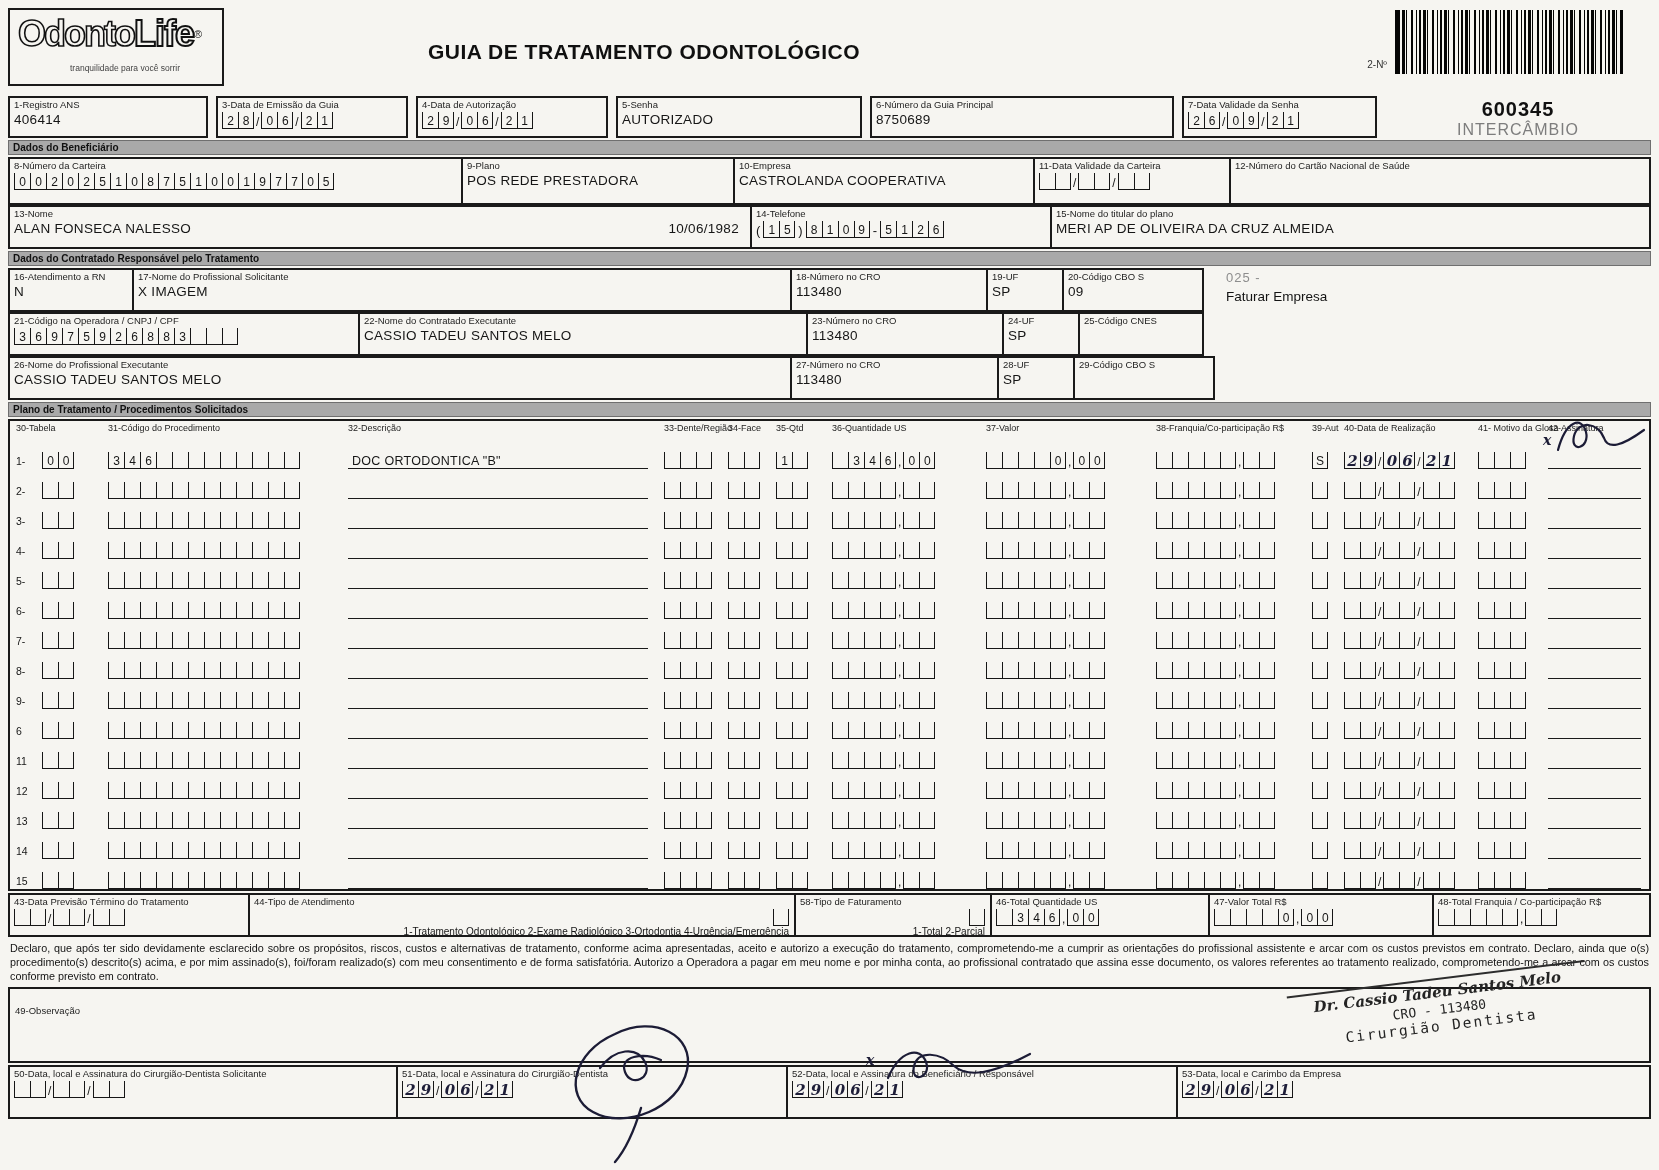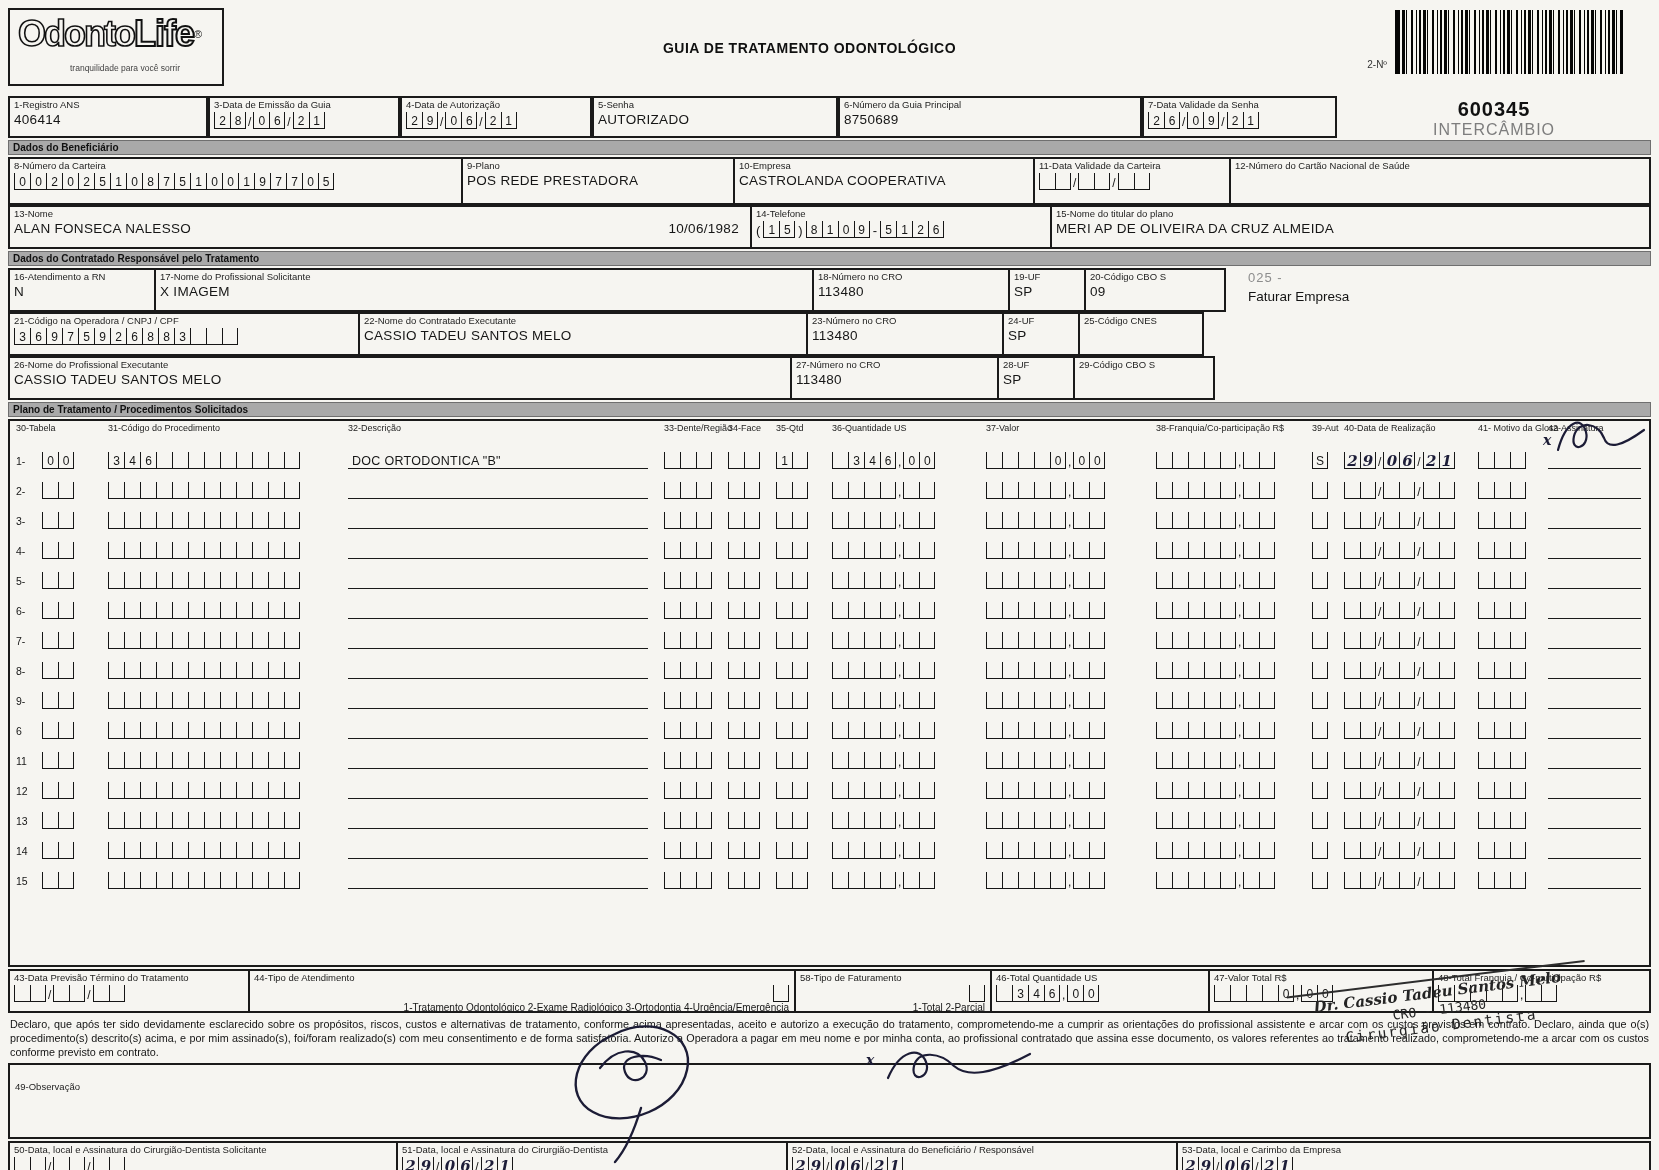--- a/index.html
+++ b/index.html
@@ -14,29 +14,29 @@
     overflow: hidden;
   }
   
   .header { position: relative; height: 90px; }
   .logo-box { position:absolute; left:0; top:2px; width:216px; height:78px; border:2px solid #1a1a1a; padding:4px 8px; background:#f6f5f1; }
   .logo-line { line-height: 40px; white-space: nowrap; }
   .logo-odonto, .logo-life { font-size:36px; font-weight:bold; letter-spacing:-2px; color:#f6f5f1; -webkit-text-stroke:1.6px #111; }
   .logo-life { letter-spacing:-1px; -webkit-text-stroke:2px #111; }
   .logo-reg { font-size:11px; vertical-align: top; color:#222; }
   .logo-tagline { font-size:8.5px; color:#444; margin-top:2px; margin-left:52px; }
-  .form-title { position:absolute; left:420px; right:460px; top:34px; text-align:center; font-size:14px; font-weight:600; letter-spacing:0.5px; color:#101010; }
+  .form-title { position:absolute; left:420px; right:460px; top:34px; font-size:21px; font-weight:600; letter-spacing:0.5px; color:#101010; }
   .barcode-area { position:absolute; right:28px; top:4px; display:flex; align-items:flex-end; gap:8px; }
   .barcode-label { font-size:10px; color:#333; margin-bottom:4px; }
   .barcode { width:228px; height:64px;
     background: repeating-linear-gradient(90deg,#050505 0 2px,transparent 2px 4px,#050505 4px 7px,transparent 7px 8px,#050505 8px 9px,transparent 9px 13px,#050505 13px 15px,transparent 15px 18px,#050505 18px 19px,transparent 19px 21px);
     border-left:3px solid #050505; border-right:3px solid #050505; }
   
   .row { display:flex; align-items:stretch; }
-  .gapped { }
+  .gapped { gap:8px; }
   .joined .field + .field { border-left:none; }
   .field { border:2px solid #1a1a1a; padding:1px 5px 2px 4px; background:transparent; overflow:hidden; }
   .flabel { font-size:9.5px; color:#1d1d1d; white-space:nowrap; }
   .fvalue { font-size:13.5px; margin-top:2px; letter-spacing:0.3px; }
   .split { display:flex; justify-content:space-between; padding-right:6px; }
   .rowA { height:42px; }
   .rowB { height:48px; }
   .rowC { height:44px; }
   .rowDEF { height:44px; }
   .guide-id { flex:1; text-align:center; padding-top:2px; }
@@ -49,21 +49,21 @@
   .comb-cell { width:16px; height:17px; border-left:1.6px solid #161616; border-bottom:1.6px solid #161616; display:inline-flex; align-items:flex-end; justify-content:center; font-size:12px; line-height:14px; }
   .comb-group .comb-cell:last-child { border-right:1.6px solid #161616; }
   .comb-sep { padding:0 2px; font-size:12px; align-self:flex-end; }
   .hand .comb-cell { font-family:"DejaVu Serif", serif; font-style:italic; font-weight:bold; font-size:15px; color:#1d1d38; overflow:visible; }
   .phone-line { display:flex; align-items:flex-end; gap:3px; }
   .punct { font-size:13px; align-self:flex-end; }
   .side-note { padding:2px 0 0 22px; }
   .note-code { font-size:13px; color:#8d8d8d; letter-spacing:1px; }
   .note-text { font-size:13.5px; color:#141414; margin-top:4px; }
   
-  .proc-box { border:2px solid #1a1a1a; margin-top:2px; padding:2px 8px 19px 6px; height:548px; }
+  .proc-box { border:2px solid #1a1a1a; margin-top:2px; padding:2px 8px 19px 6px; height:472px; }
   .proc-head { display:flex; align-items:flex-start; height:16px; }
   .ph { font-size:9px; white-space:nowrap; overflow:visible; color:#1d1d1d; }
   .proc-row { display:flex; align-items:flex-end; height:30px; }
   .rownum { font-size:10.5px; width:24px; margin-right:2px; padding-bottom:2px; }
   .c-num{width:24px;margin-right:2px}
   .c-tab{width:40px;margin-right:26px}
   .c-hdtab{width:66px;margin-right:26px}
   .c-cod{width:210px;margin-right:30px}
   .c-desc{width:300px;margin-right:16px}
   .c-dente{width:52px;margin-right:12px}
@@ -290,21 +290,21 @@
     </div>
     <div class="field" style="width:599px">
       <div class="flabel">15-Nome do titular do plano</div>
       <div class="fvalue">MERI AP DE OLIVEIRA DA CRUZ ALMEIDA</div>
     </div>
   </div>
 
   <div class="bar">Dados do Contratado Responsável pelo Tratamento</div>
 
   <div class="row joined rowDEF">
-    <div class="field" style="width:148px">
+    <div class="field" style="width:126px">
       <div class="flabel">16-Atendimento a RN</div>
       <div class="fvalue">N</div>
     </div>
     <div class="field" style="width:658px">
       <div class="flabel">17-Nome do Profissional Solicitante</div>
       <div class="fvalue">X IMAGEM</div>
     </div>
     <div class="field" style="width:196px">
       <div class="flabel">18-Número no CRO</div>
       <div class="fvalue">113480</div>

